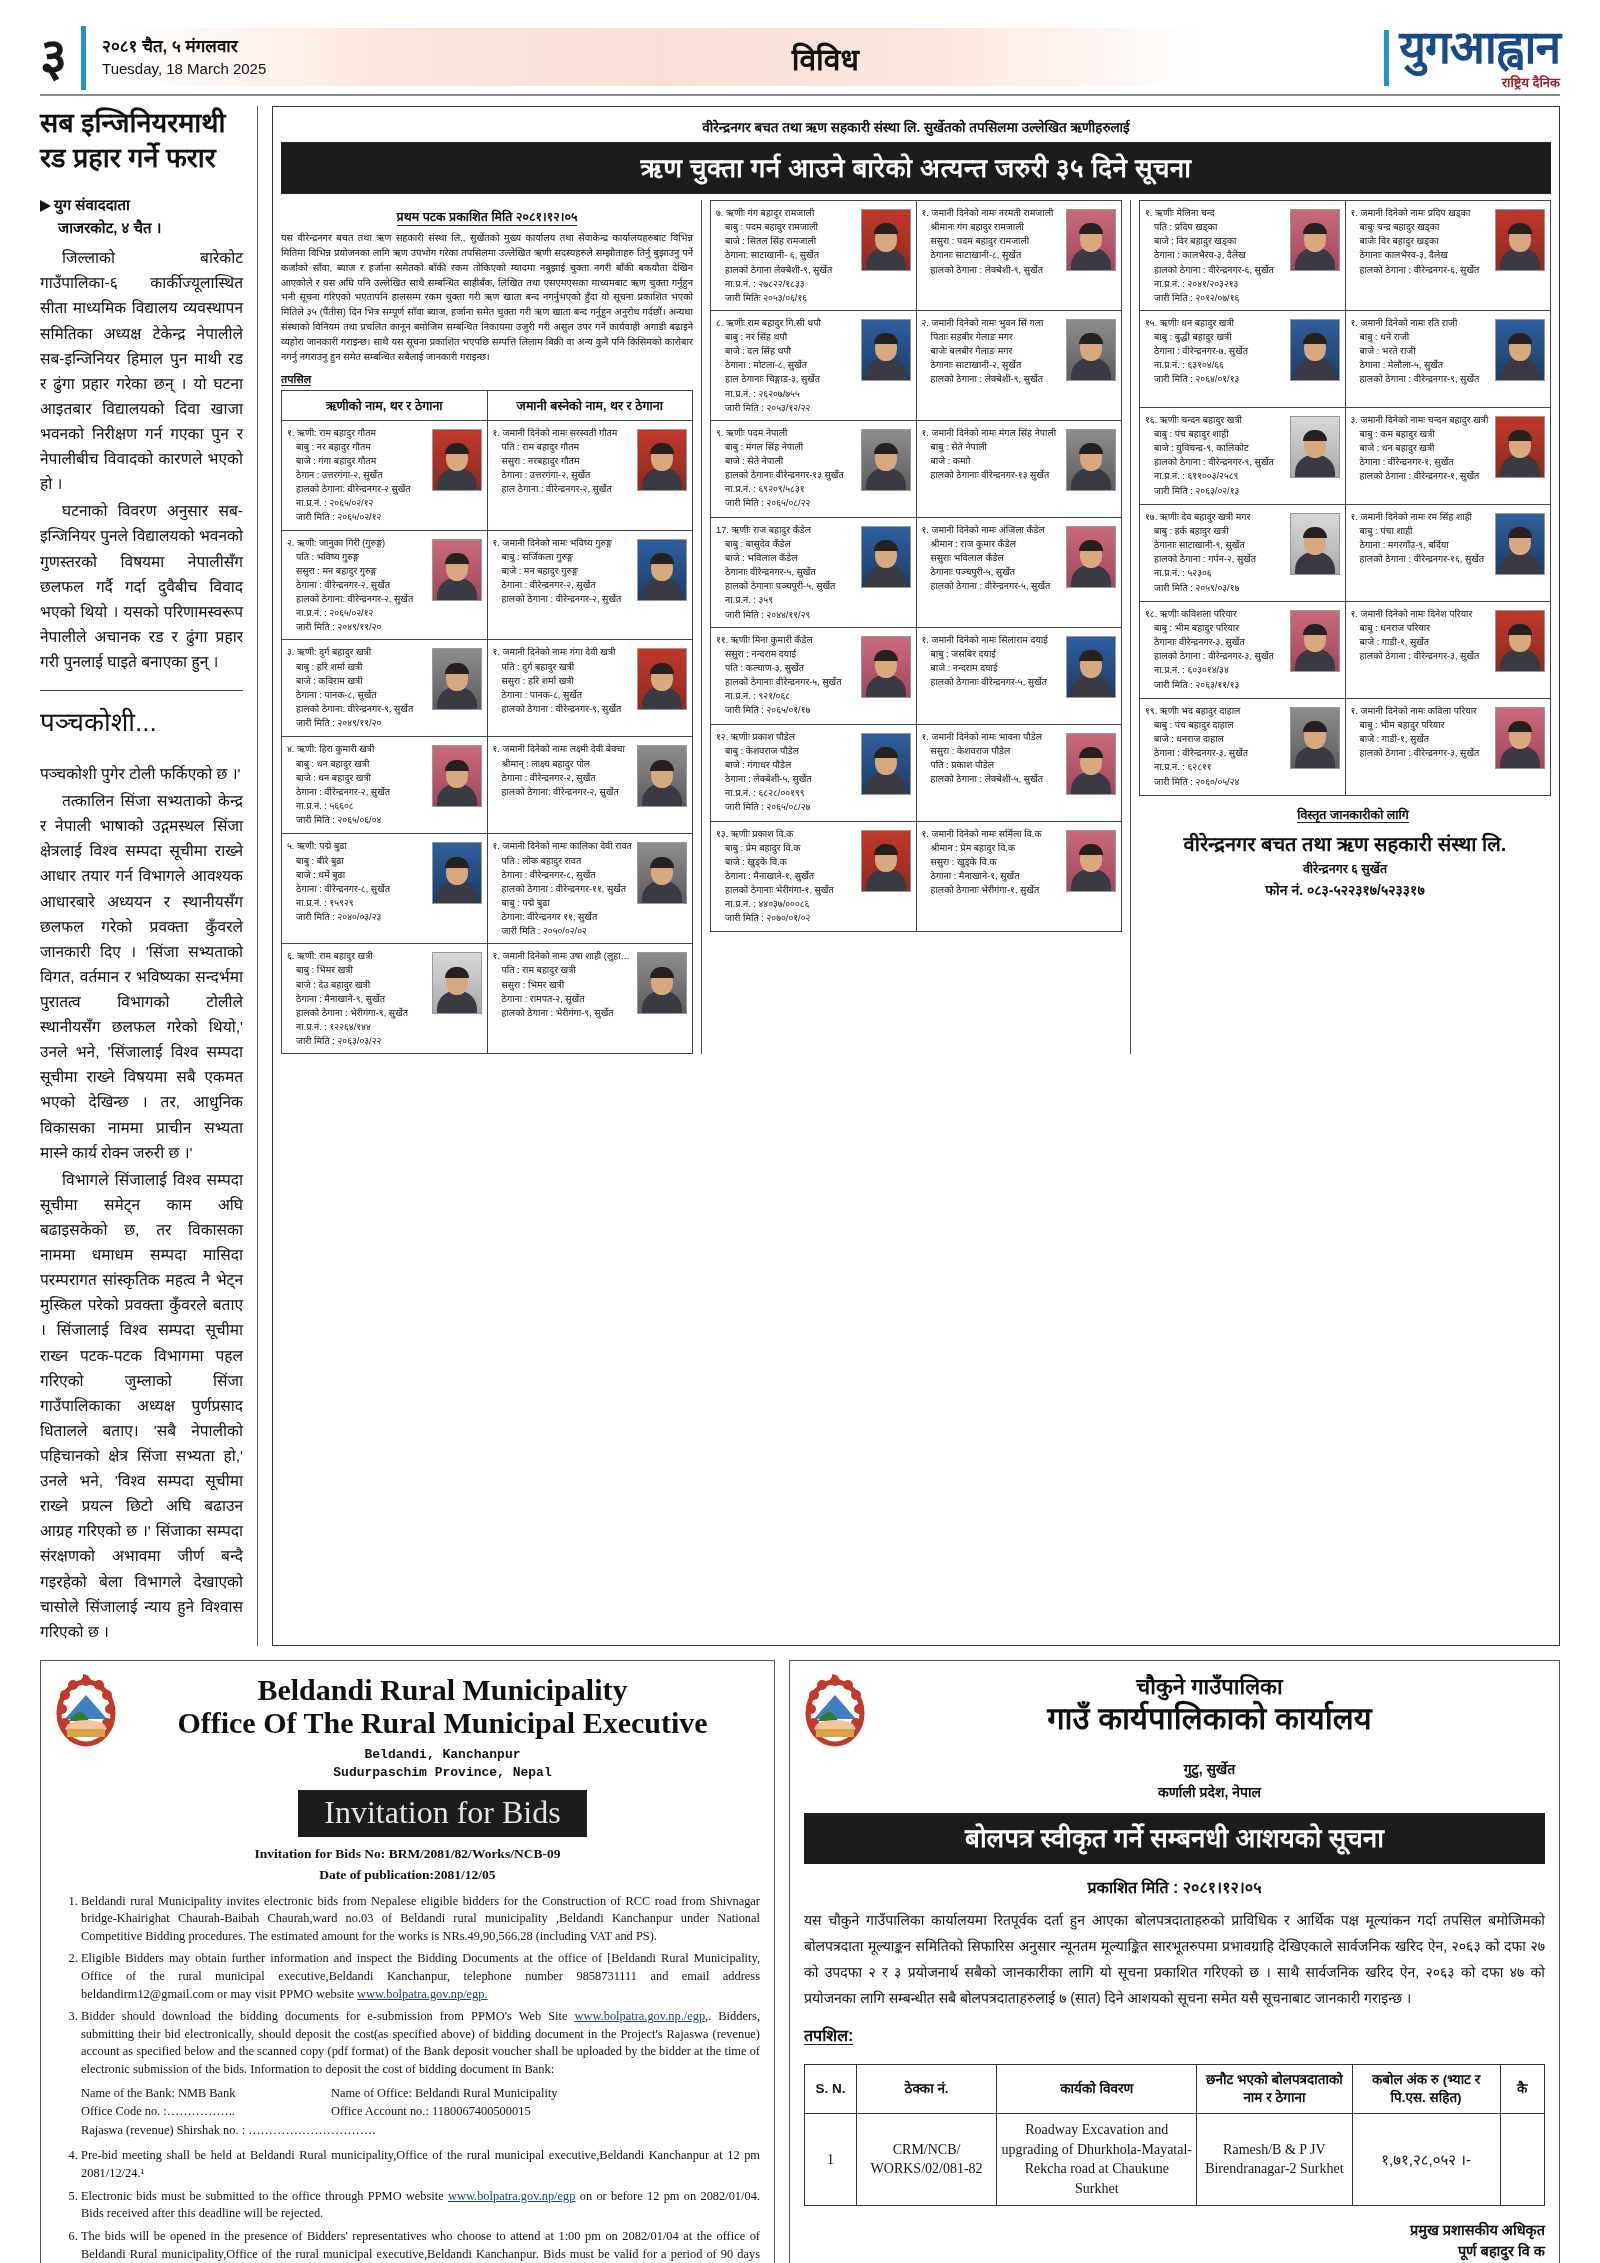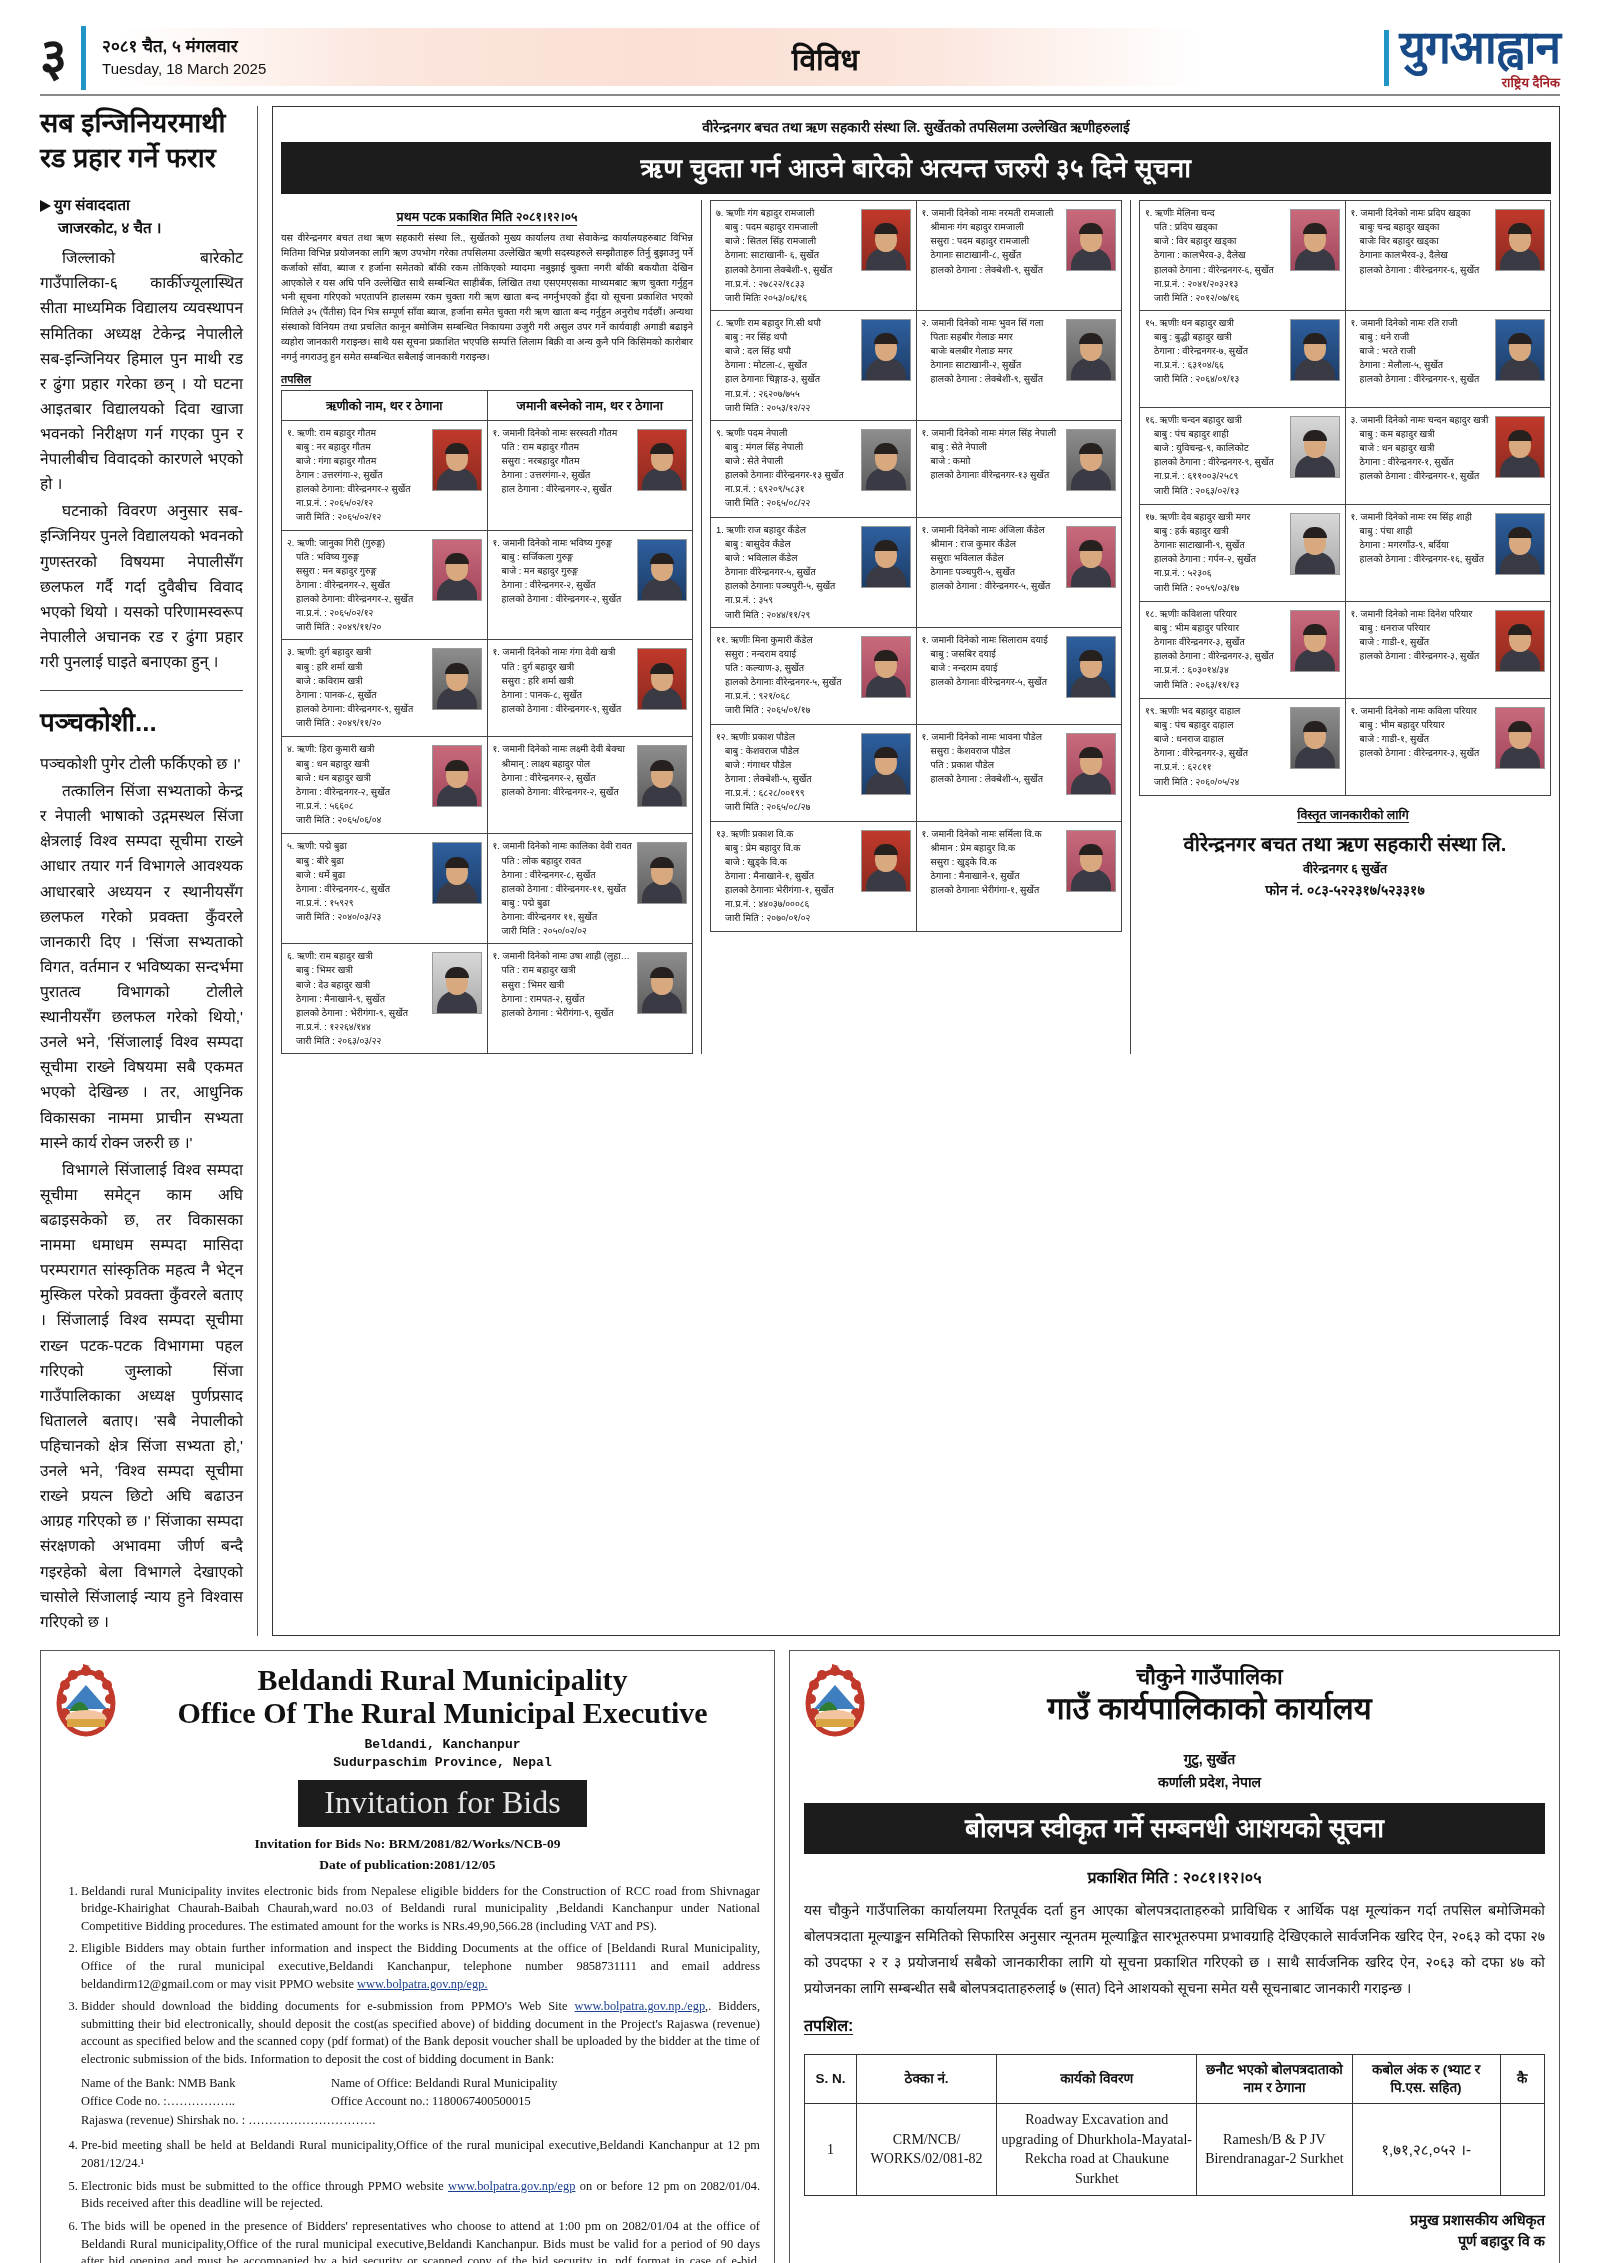--- a/index.html
+++ b/index.html
@@ -62,21 +62,21 @@
   }
   .byline{ font-size:15px; font-weight:bold; line-height:1.5; margin-bottom:6px;}
   .byline .tri{ display:inline-block; width:0;height:0;
     border-left:11px solid #111;border-top:6px solid transparent;border-bottom:6px solid transparent;
     margin-right:3px; vertical-align:middle;}
   .story-p{
     font-size:15.5px; line-height:1.62; text-align:justify; text-indent:22px;
     margin-bottom:2px;
   }
   .story-sep{ border-top:1.5px solid #444; margin:16px 0 12px 0;}
-  .sub-head{ font-size:26px; font-weight:bold; margin-bottom:12px;}
+  .sub-head{ font-size:26px; font-weight:normal; margin-bottom:22px;}
 
   
   .notice-box{
     flex:1; margin-left:14px; border:1.5px solid #333; padding:6px 8px 8px 8px;
   }
   .nb-title{ text-align:center; font-size:13.5px; font-weight:bold; padding:5px 2px 6px; }
   .nb-band{
     background:#1c1c1c; color:#fff; text-align:center;
     font-size:26px; font-weight:bold; padding:7px 4px 9px; letter-spacing:.4px;
   }
@@ -558,21 +558,21 @@
                         <div class="face"></div>
                         <div class="hair"></div>
                       </div>
                     </div>
                   </td>
                 </tr>
                 <tr>
                   <td>
                     <div class="entry">
                       <div class="lines">
-                        <div class="ln idx">1. ऋणीः राज बहादुर कँडेल</div>
+                        <div class="ln idx">17. ऋणीः राज बहादुर कँडेल</div>
                         <div class="ln ind">बाबु : बासुदेव कँडेल</div>
                         <div class="ln ind">बाजे : भविलाल कँडेल</div>
                         <div class="ln ind">ठेगानाः वीरेन्द्रनगर-५, सुर्खेत</div>
                         <div class="ln ind">हालको ठेगानाः पञ्चपुरी-५, सुर्खेत</div>
                         <div class="ln ind">ना.प्र.नं. : ३५९</div>
                         <div class="ln ind">जारी मिति : २०४४/११/२९</div>
                       </div>
                       <div class="photo ph-blue">
                         <div class="body-sh"></div>
                         <div class="face"></div>

